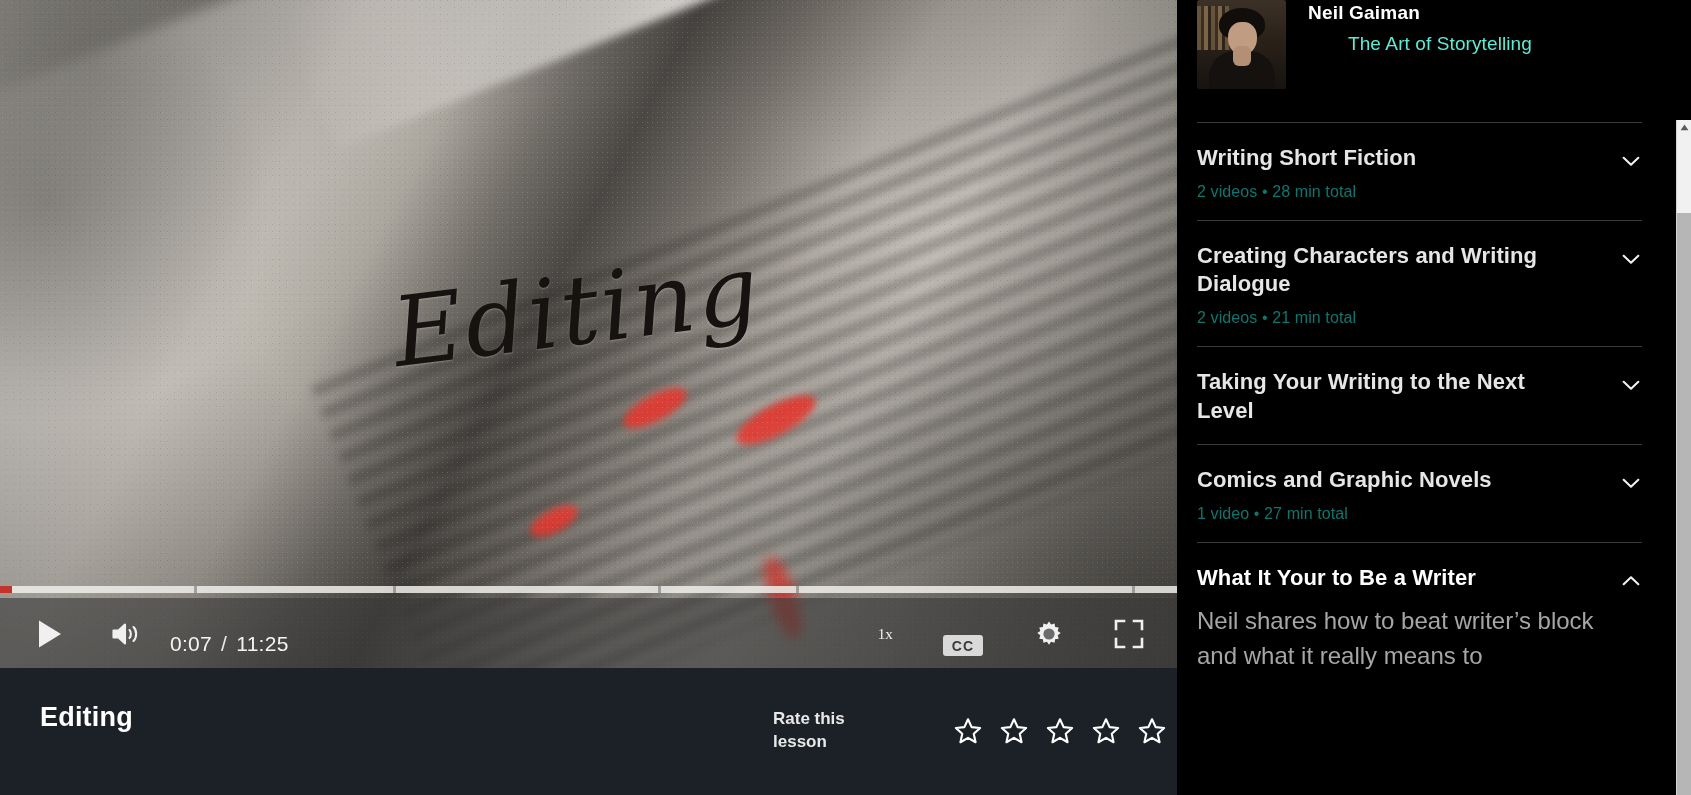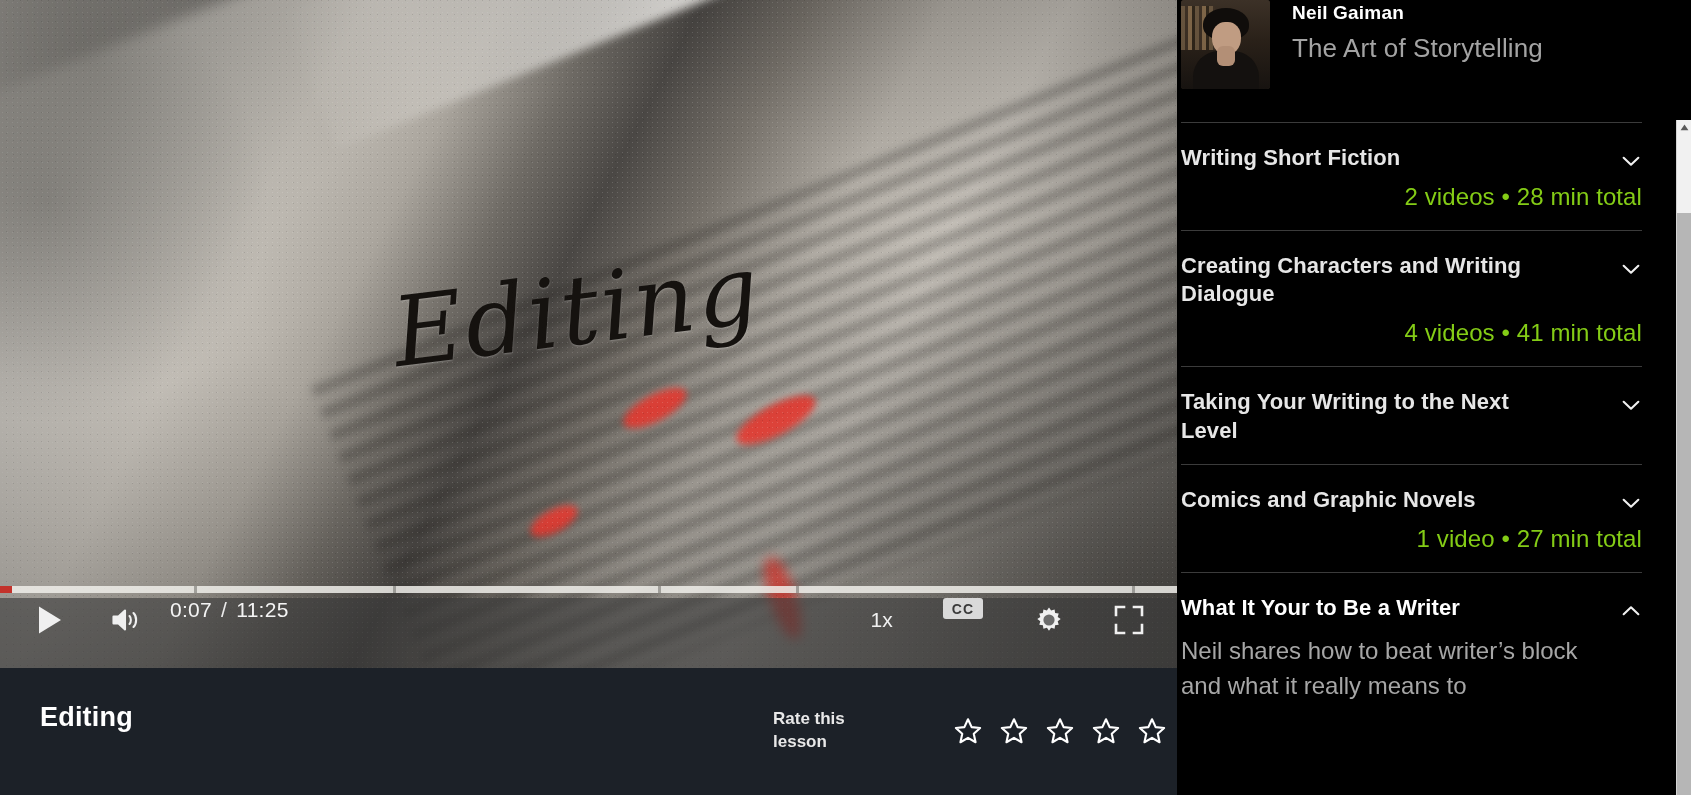--- a/index.html
+++ b/index.html
@@ -158,22 +158,22 @@
   }
 
   
   .controls {
     position: absolute;
     left: 0; right: 0;
     bottom: 0;
     height: 70px;
     background: rgba(58,58,58,.62);
     display: flex;
-    align-items: flex-start;
-    padding: 0 28px;
+    align-items: flex-end;
+    padding: 12px 28px;
     color: #f2f2f2;
   }
   .ctrl {
     display: flex;
     align-items: center;
     justify-content: center;
     height: 44px;
     cursor: pointer;
     color: #f0f0f0;
   }
@@ -184,21 +184,21 @@
     font-size: 21px;
     letter-spacing: .3px;
     color: #f4f4f4;
     white-space: nowrap;
     display: flex;
     align-items: baseline;
     gap: 9px;
   }
   .time .sep { opacity: .95; }
   .spacer { flex: 1 1 auto; }
-  .ctrl-speed { font-size: 21px; margin-right: 50px; }
+  .ctrl-speed { font-size: 15px; margin-right: 50px; font-family: Liberation Serif, serif; }
   .cc-badge {
     background: #d9d9d9;
     color: #3a3a3a;
     font-size: 14px;
     font-weight: bold;
     letter-spacing: 1px;
     padding: 4px 9px 3px;
     border-radius: 3px;
     line-height: 1;
     margin-right: 46px;
@@ -246,21 +246,21 @@
     position: relative;
     width: 514px;
     flex: 0 0 514px;
     height: 795px;
     background: #000;
     overflow: hidden;
   }
   .side-inner {
     position: absolute;
     inset: 0 15px 0 0;
-    padding: 0 34px 0 4px;
+    padding: 0 34px 0 20px;
   }
 
   .instructor {
     display: flex;
     align-items: flex-start;
     gap: 22px;
     padding-top: 0;
     height: 122px;
   }
   .avatar {
@@ -296,21 +296,21 @@
   }
   .avatar .hand {
     position: absolute; left: 36px; top: 46px; width: 18px; height: 20px;
     background: #b38f76; border-radius: 6px;
   }
   .instr-text { padding-top: 2px; }
   .instr-name {
     font-size: 19px; font-weight: bold; color: #ffffff; letter-spacing: .2px;
     margin-bottom: 9px;
   }
-  .instr-course { font-size: 26px; color: #a3a3a3; letter-spacing: .1px; }
+  .instr-course { font-size: 19px; color: #5eead4; letter-spacing: .1px; margin-left: 40px; }
 
   .chapter {
     border-top: 1px solid #3b3b3b;
     padding: 21px 0 19px 0;
     position: relative;
     cursor: pointer;
   }
   .chapter:first-of-type { border-top: none; }
   .chapter-head {
     display: flex;
@@ -321,25 +321,24 @@
   .chapter-title {
     font-size: 22px;
     font-weight: bold;
     color: #e6e6e6;
     line-height: 1.28;
     letter-spacing: .1px;
     max-width: 372px;
   }
   .chapter.active .chapter-title { color: #ffffff; }
   .chapter-meta {
-    font-size: 24px;
-    color: #84cc16;
+    font-size: 16px;
+    color: #0f766e;
     margin-top: 11px;
     letter-spacing: .1px;
-    text-align: right;
   }
   .chapter-desc {
     font-size: 24px;
     color: #a6a6a6;
     margin-top: 12px;
     line-height: 1.45;
     max-width: 398px;
   }
   .chev {
     flex: 0 0 22px;
@@ -524,21 +523,21 @@
 
       <div class="chapter">
         <div class="chapter-head">
           <div class="chapter-title">Creating Characters and Writing Dialogue</div>
           <span class="chev">
             <svg viewBox="0 0 24 24" fill="none" stroke="currentColor" stroke-width="2.3" stroke-linecap="round" stroke-linejoin="round">
                 <path d="M4 8.5 L12 16 L20 8.5"></path>
               </svg>
           </span>
         </div>
-        <div class="chapter-meta">4 videos • 41 min total</div>
+        <div class="chapter-meta">2 videos • 21 min total</div>
       </div>
 
       <div class="chapter">
         <div class="chapter-head">
           <div class="chapter-title">Taking Your Writing to the Next Level</div>
           <span class="chev">
             <svg viewBox="0 0 24 24" fill="none" stroke="currentColor" stroke-width="2.3" stroke-linecap="round" stroke-linejoin="round">
                 <path d="M4 8.5 L12 16 L20 8.5"></path>
               </svg>
           </span>

